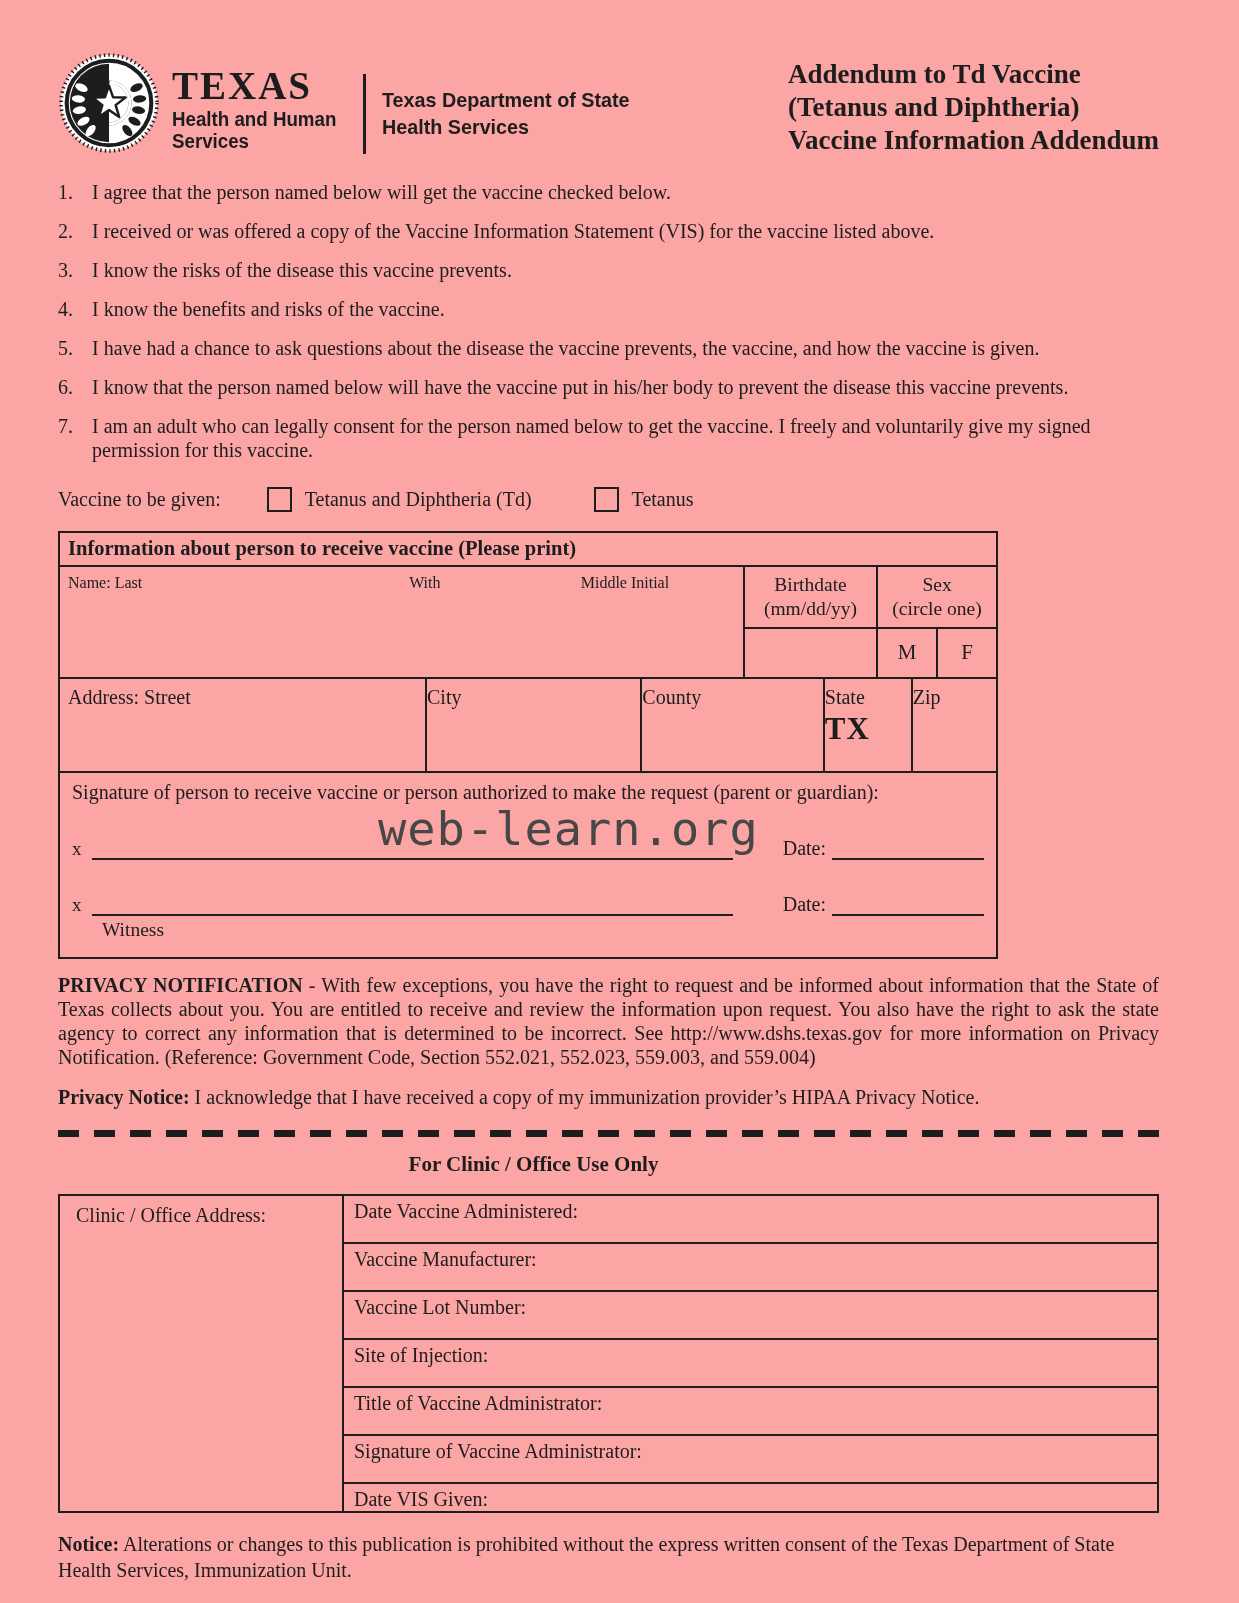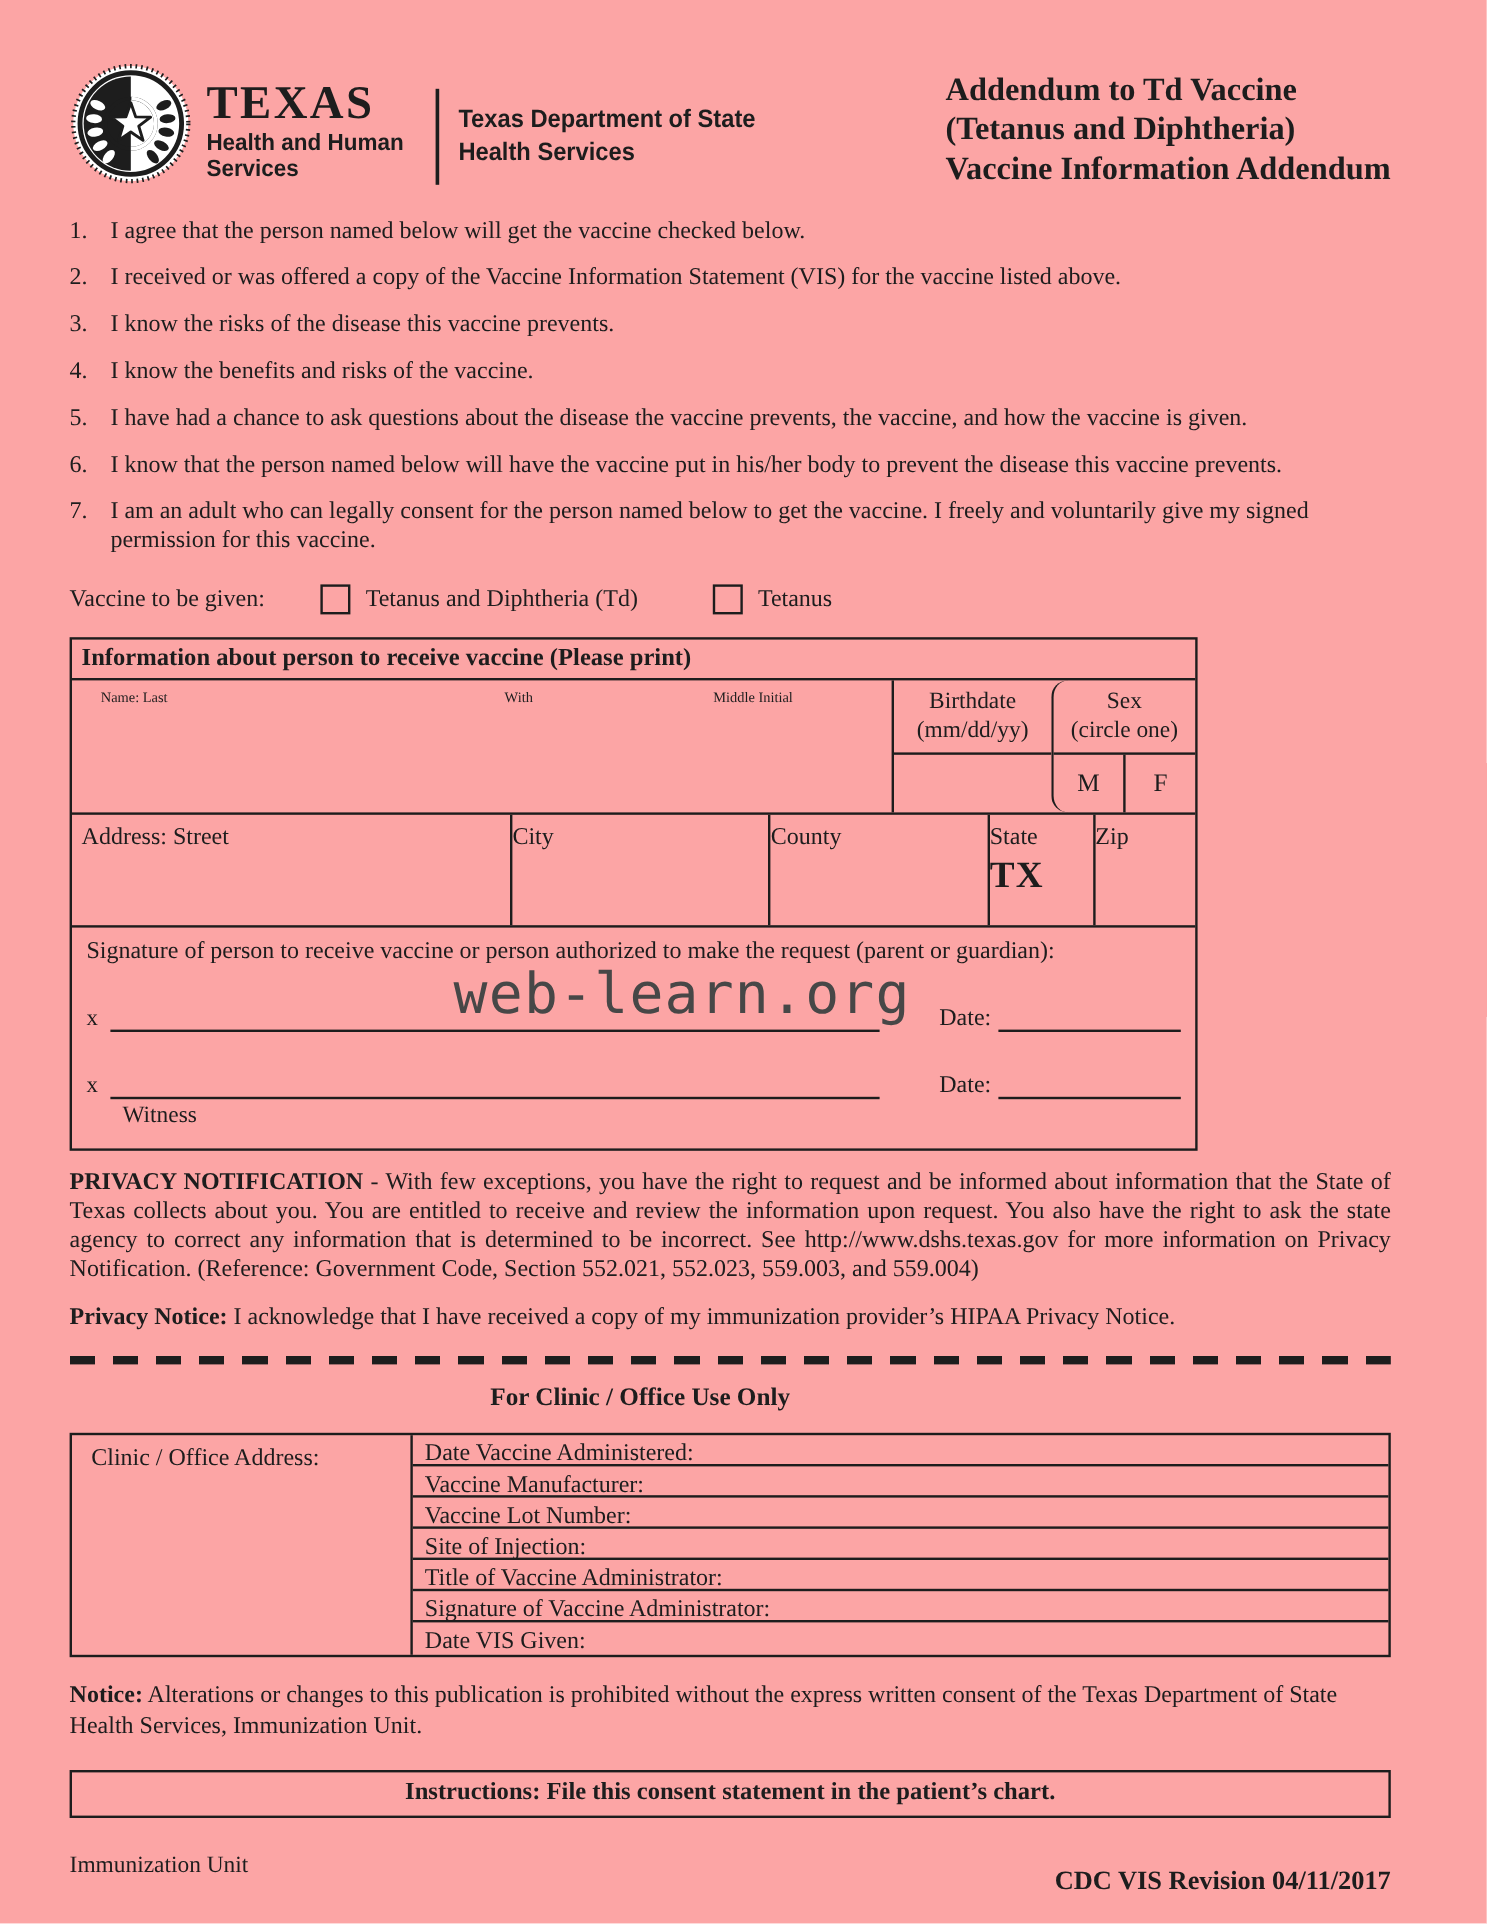--- a/index.html
+++ b/index.html
@@ -27,28 +27,28 @@
   
   .vaccine-line { display:flex; align-items:center; font-size:20px; margin:25px 0 19px; }
   .checkbox { width:25px; height:25px; border:2px solid #1d1d1d; flex:none; cursor:pointer; }
   .cb1 { margin-left:46px; }
   .cb2 { margin-left:62px; }
   .cb-label { margin-left:13px; }
   
   .ptable { border:2px solid #1d1d1d; width:940px; }
   .pt-header { font-weight:bold; font-size:20.5px; padding:4px 8px 5px; border-bottom:2px solid #1d1d1d; }
   .pt-row1 { display:flex; height:112px; border-bottom:2px solid #1d1d1d; }
-  .pt-names { flex:1; display:flex; padding:7px 8px 0; font-size:12px;margin-left:16px; }
+  .pt-names { flex:1; display:flex; padding:7px 8px 0; font-size:16px; }
   .n-last { width:40%; }
   .n-first { width:27%; text-align:center; }
   .n-mi { flex:1; text-align:center; }
   .pt-bd { width:133px; border-left:2px solid #1d1d1d; display:flex; flex-direction:column; text-align:center; font-size:19.5px; }
   .pt-head2 { height:62px; border-bottom:2px solid #1d1d1d; padding-top:6px; line-height:1.25; }
   .pt-bd-write { flex:1; }
-  .pt-sex { width:120px; border-left:2px solid #1d1d1d; display:flex; flex-direction:column; text-align:center; font-size:19.5px;border-radius:14px; }
+  .pt-sex { width:120px; border-left:2px solid #1d1d1d; display:flex; flex-direction:column; text-align:center; font-size:19.5px; }
   .pt-mf { flex:1; display:flex; font-size:21px; }
   .mf-m { flex:1; border-right:2px solid #1d1d1d; display:grid; place-items:center; }
   .mf-f { flex:1; display:grid; place-items:center; }
   .pt-row2 { display:flex; height:94px; border-bottom:2px solid #1d1d1d; font-size:20px; }
   .a-street { width:39%; padding:7px 8px 0; }
   .a-city, .a-county, .a-state, .a-zip { border-left:2px solid #1d1d1d; padding-top:7px; }
   .a-city { width:23%; }
   .a-county { width:19.5%; }
   .a-state { width:9.4%; }
   .a-zip { flex:1; }
@@ -69,21 +69,21 @@
   .privacy { margin-top:14px; font-size:20px; line-height:1.21; text-align:justify; }
   .privacy-notice { margin-top:17px; font-size:20px; }
   .b { font-weight:bold; }
   .dashed-rule { margin:21px 0 15px; height:7px; width:1101px;
     background:repeating-linear-gradient(90deg,#1d1d1d 0 21px, transparent 21px 36px); }
   
   .clinic-title { text-align:center; font-weight:bold; font-size:21px; margin:0 150px 17px 0; }
   .ctable { border:2px solid #1d1d1d; width:1101px; display:flex; }
   .ct-left { width:284px; border-right:2px solid #1d1d1d; padding:8px 8px 0 16px; font-size:20px; }
   .ct-right { flex:1; display:flex; flex-direction:column; }
-  .ct-row { height:26px; border-bottom:2px solid #1d1d1d; padding:4px 0 0 10px; font-size:20px; }
+  .ct-row { height:48px; border-bottom:2px solid #1d1d1d; padding:4px 0 0 10px; font-size:20px; }
   .ct-row:last-child { border-bottom:none; flex:1; }
   
   .notice-par { margin-top:19px; font-size:20px; line-height:1.28; }
   .instructions-box { margin-top:23px; width:1101px; border:2px solid #1d1d1d; text-align:center; font-weight:bold; font-size:20.5px; padding:5px 0 8px; }
   .footer { margin-top:27px; width:1101px; display:flex; justify-content:space-between; align-items:flex-start; }
   .footer-left { font-size:19.5px; line-height:1.35; }
   .footer-right { font-weight:bold; font-size:22px; margin-top:12px; }
 </style>
 </head>
 <body>

